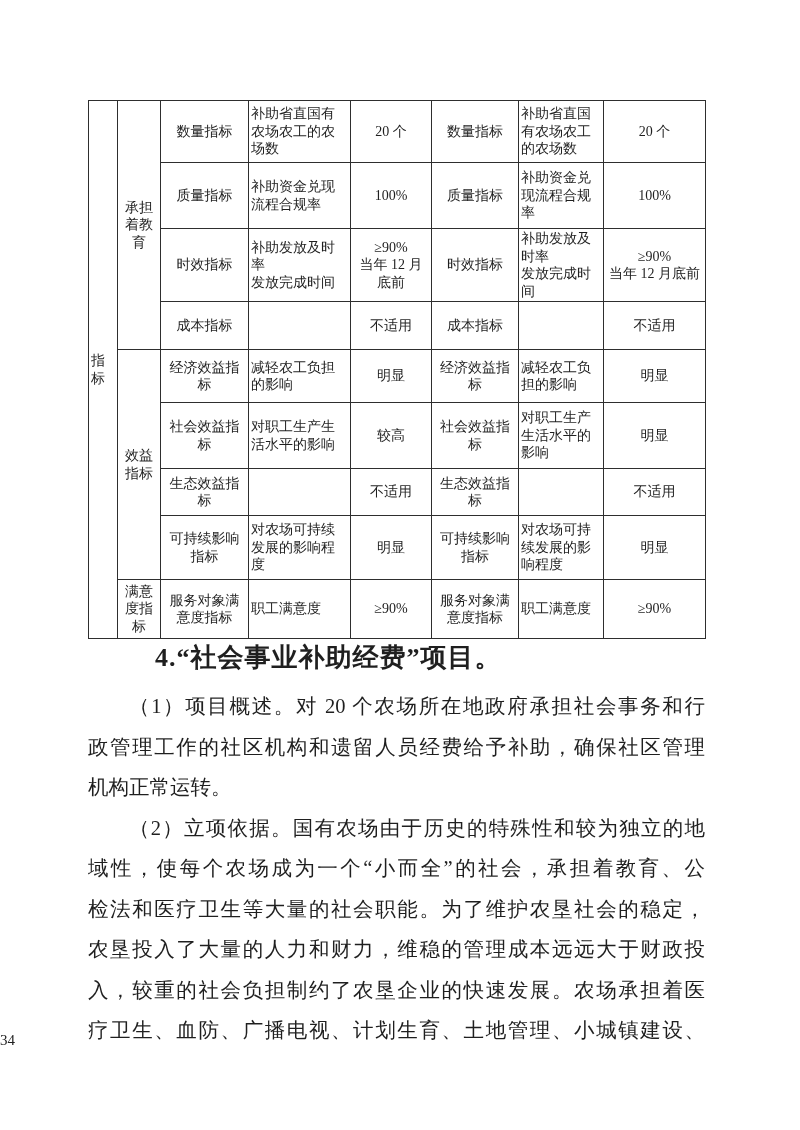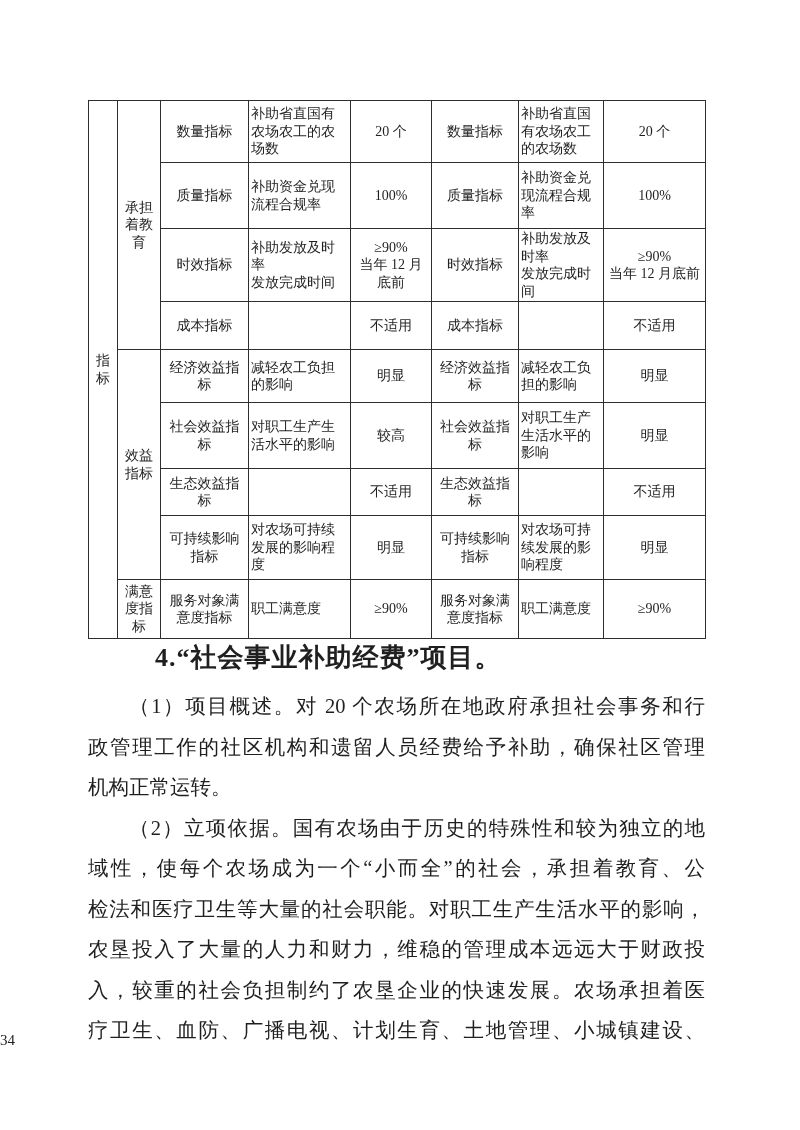--- a/index.html
+++ b/index.html
@@ -29,21 +29,20 @@
     border: 1px solid var(--line);
     font-size: 14px;
     line-height: 1.25;
     vertical-align: middle;
     padding: 1px 2px;
     word-break: break-all;
     overflow: hidden;
   }
   td.corner {
     vertical-align: top;
-    text-align: center;
     font-size: 15px;
     line-height: 1.3;
     padding-top: 3px;
   }
   td.group {
     text-align: center;
     font-size: 15px;
     line-height: 1.25;
     padding: 1px;
   }
@@ -192,21 +191,21 @@
 
   <div class="paras">
       <div class="para">
         <div class="line first">（1）项目概述。对 20 个农场所在地政府承担社会事务和行</div>
         <div class="line">政管理工作的社区机构和遗留人员经费给予补助，确保社区管理</div>
         <div class="line short">机构正常运转。</div>
       </div>
       <div class="para">
         <div class="line first">（2）立项依据。国有农场由于历史的特殊性和较为独立的地</div>
         <div class="line">域性，使每个农场成为一个“小而全”的社会，承担着教育、公</div>
-        <div class="line">检法和医疗卫生等大量的社会职能。对职工生产生活水平的影响，</div>
+        <div class="line">检法和医疗卫生等大量的社会职能。为了维护农垦社会的稳定，</div>
         <div class="line">农垦投入了大量的人力和财力，维稳的管理成本远远大于财政投</div>
         <div class="line">入，较重的社会负担制约了农垦企业的快速发展。农场承担着医</div>
         <div class="line">疗卫生、血防、广播电视、计划生育、土地管理、小城镇建设、</div>
       </div>
     </div>
 
   <div class="page-number">34</div>
 
 </div>
 

